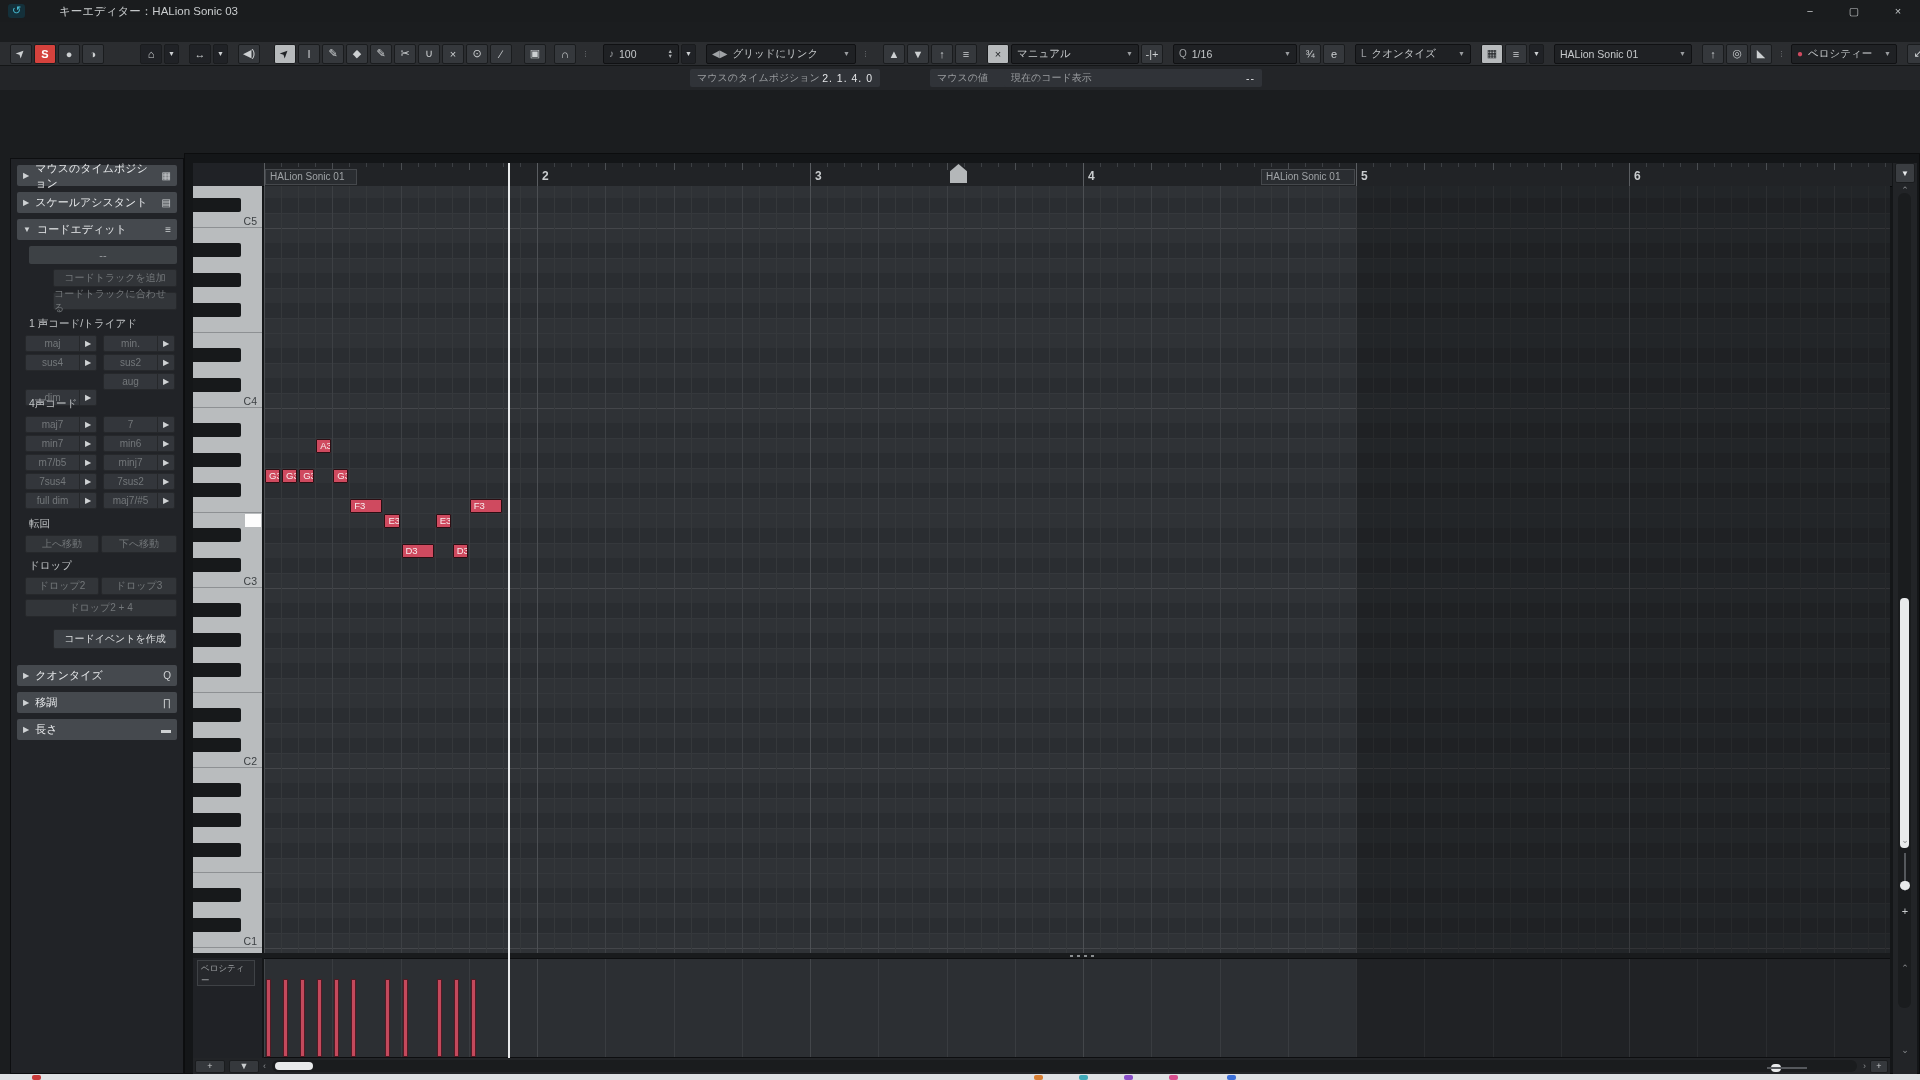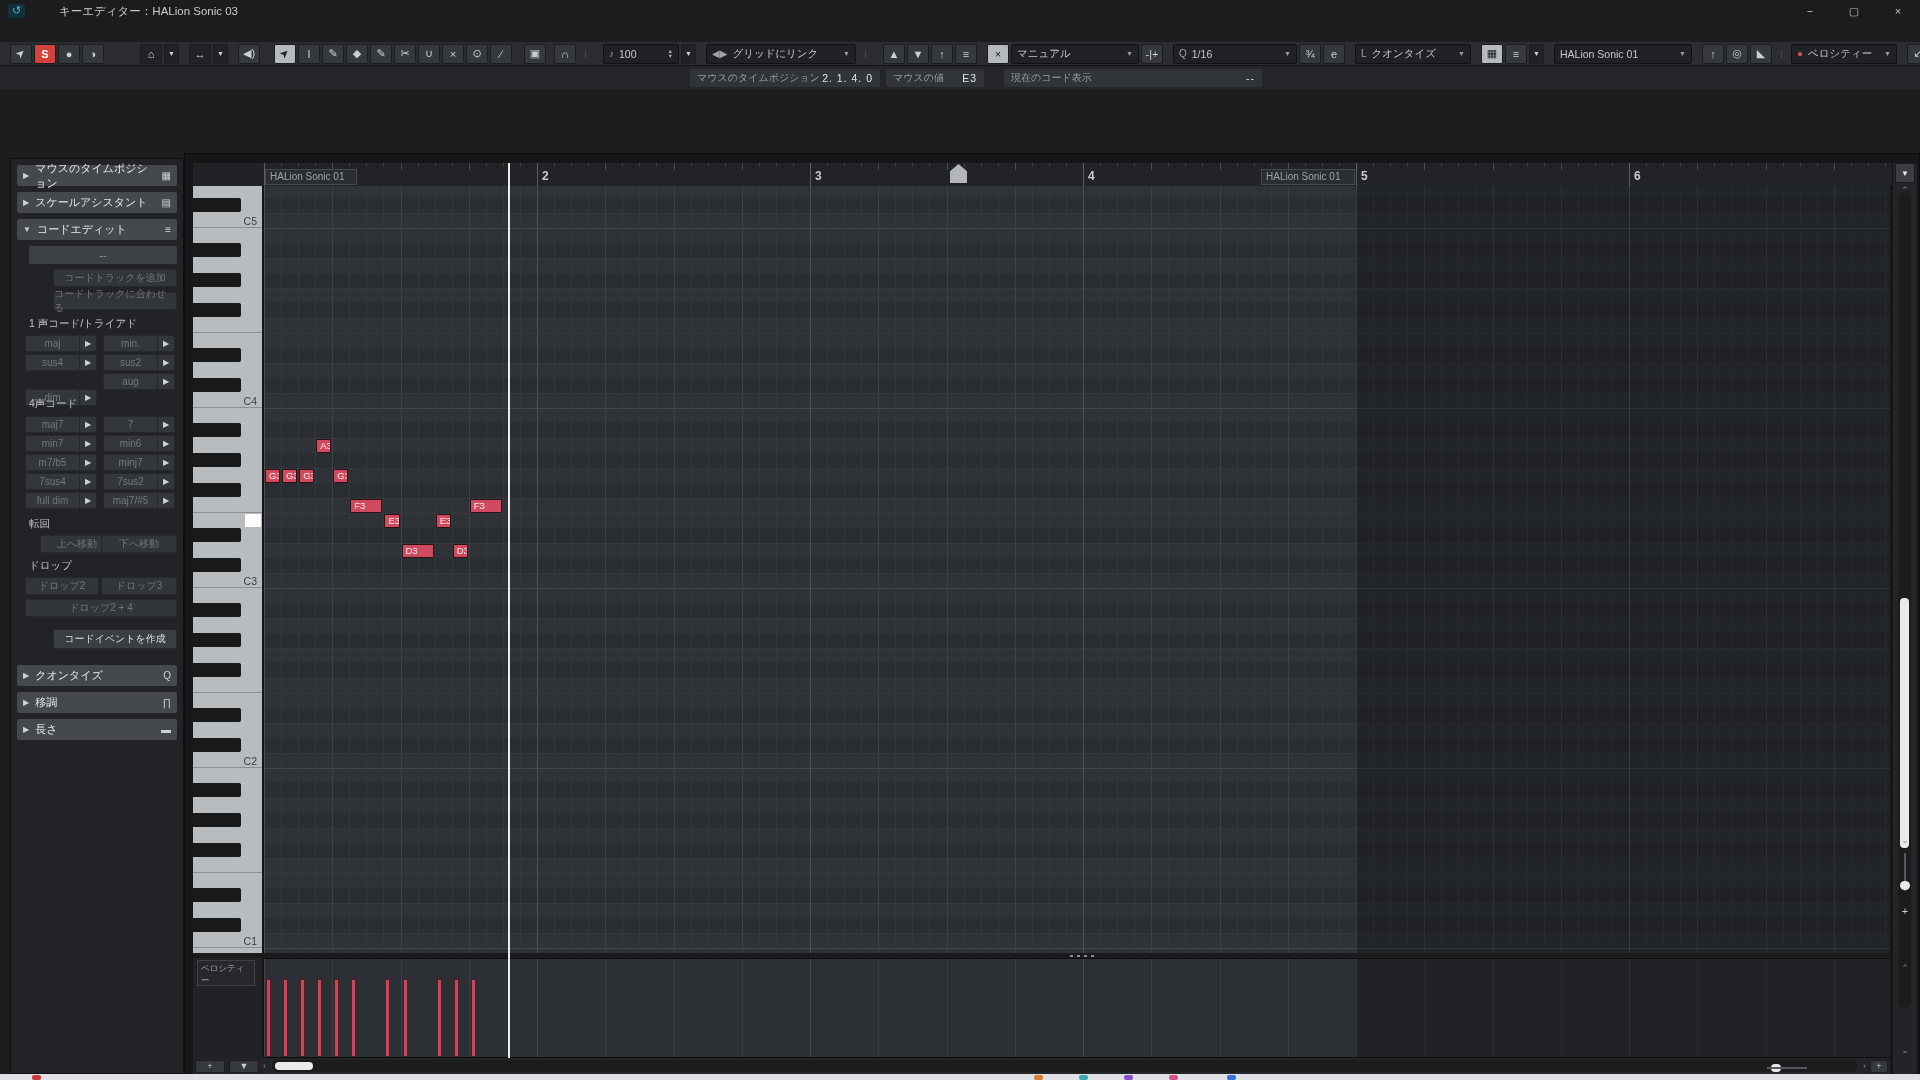--- a/index.html
+++ b/index.html
@@ -295,21 +295,21 @@
       <div class="icon-btn" style="flex: 0 0 auto; margin-right: 2px;">
         <span>↙</span>
       </div>
     </div>
 
   <div id="infoline" class="abs">
       <div class="info-cell" style="left: 690px; width: 190px;">
         <span>マウスのタイムポジション</span>
         <span class="val">2.  1.  4.    0</span>
       </div>
-      <div class="info-cell" style="left: 886px; width: 98px;">
+      <div class="info-cell" style="left: 930px; width: 98px;">
         <span>マウスの値</span>
         <span class="val">E3</span>
       </div>
       <div class="info-cell" style="left: 1004px; width: 258px;">
         <span>現在のコード表示</span>
         <span class="val">--</span>
       </div>
     </div>
 
 
@@ -394,21 +394,21 @@
       </div>
       <div class="chord-cell" style="left: 14px; top: 333px;">
         <span class="lbl">full dim</span>
         <span class="arr">▶</span>
       </div>
       <div class="chord-cell" style="left: 92px; top: 333px;">
         <span class="lbl">maj7/#5</span>
         <span class="arr">▶</span>
       </div>
       <div class="insp-label" style="top: 358px;">転回</div>
-      <div class="insp-btn" style="left: 29px; top: 376px; width: 74px;">上へ移動</div>
+      <div class="insp-btn" style="left: 14px; top: 376px; width: 74px;">上へ移動</div>
       <div class="insp-btn" style="left: 90px; top: 376px; width: 76px;">下へ移動</div>
       <div class="insp-label" style="top: 400px;">ドロップ</div>
       <div class="insp-btn" style="left: 14px; top: 418px; width: 74px;">ドロップ2</div>
       <div class="insp-btn" style="left: 90px; top: 418px; width: 76px;">ドロップ3</div>
       <div class="insp-btn" style="left: 14px; top: 440px; width: 152px;">ドロップ2 + 4</div>
       <div class="insp-btn enabled" style="left: 42px; top: 470px; width: 124px; height: 20px;">コードイベントを作成</div>
       <div class="insp-header" style="top: 506px;">
         <span class="tri">▶</span>
         <span>クオンタイズ</span>
         <span class="hicon">Q</span>

